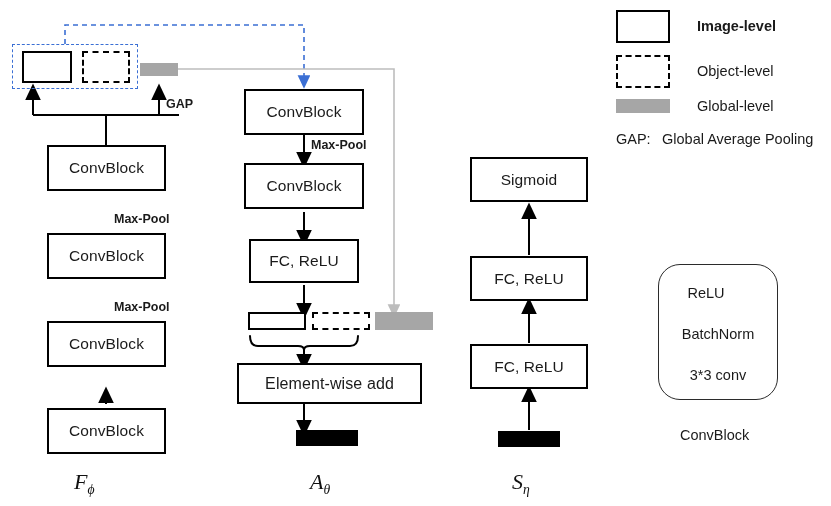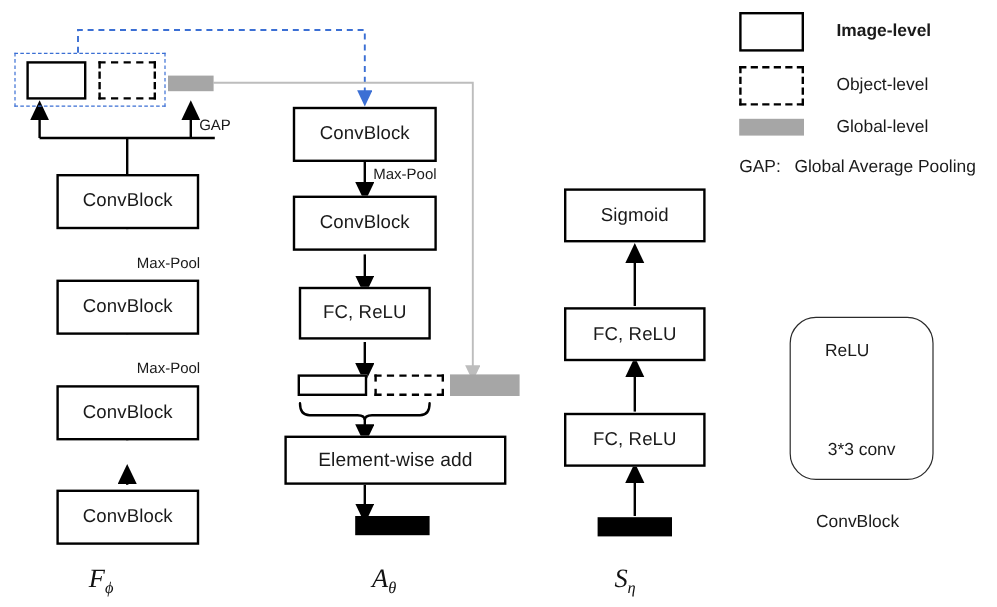--- a/index.html
+++ b/index.html
@@ -23,21 +23,21 @@
   
   .bar-img{position:absolute;border:2.2px solid #000;background:#fff;box-sizing:border-box;}
   .bar-obj{position:absolute;border:2.6px dashed #000;background:#fff;box-sizing:border-box;}
   .bar-glob{position:absolute;background:#a6a6a6;}
   .bar-black{position:absolute;background:#000;}
 
   
   .blue-group{position:absolute;border:1.6px dashed #3b6fd4;box-sizing:border-box;}
 
   
-  .lbl{position:absolute;font-size:12.5px;color:#1a1a1a;white-space:nowrap;}
+  .lbl{position:absolute;font-size:12.5px;color:#1a1a1a;white-space:nowrap;font-weight:bold;}
   .lbl-legend{position:absolute;font-size:14.5px;color:#1a1a1a;white-space:nowrap;}
   .mathlbl{position:absolute;font-family:"Liberation Serif",serif;font-style:italic;font-size:22px;color:#111;white-space:nowrap;}
   .mathlbl sub{font-size:0.62em;font-style:italic;}
   .convblk-cap{position:absolute;font-size:14.5px;color:#1a1a1a;white-space:nowrap;}
   .inner-txt{position:absolute;font-size:14.5px;color:#1a1a1a;white-space:nowrap;text-align:center;}
 
   
   .rbox{position:absolute;border:1.4px solid #2b2b2b;border-radius:22px;background:#fff;box-sizing:border-box;}
 
   svg.ov{position:absolute;left:0;top:0;width:831px;height:506px;pointer-events:none;}
@@ -171,17 +171,18 @@
 
   <div class="bar-glob" style="left:616px;top:99px;width:54px;height:14px;"></div>
   <div class="lbl-legend" style="left:697px;top:98px;">Global-level</div>
 
   <div class="lbl-legend" style="left:616px;top:131px;">GAP:</div>
   <div class="lbl-legend" style="left:662px;top:131px;">Global Average Pooling</div>
 
   <div class="rbox" style="left:658px;top:264px;width:120px;height:136px;"></div>
 
   <div class="inner-txt" style="left:658px;top:285px;width:96px;">ReLU</div>
+  <div class="inner-txt" style="left:658px;top:326px;width:120px;">BatchNorm</div>
   <div class="inner-txt" style="left:658px;top:367px;width:120px;">3*3 conv</div>
 
   <div class="convblk-cap" style="left:680px;top:427px;">ConvBlock</div>
 
 </div>
 
 </body></html>

